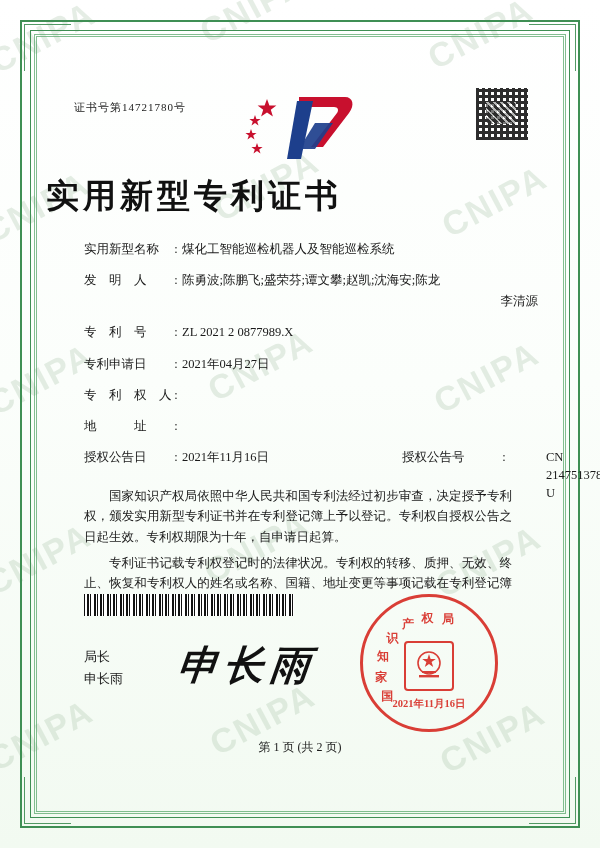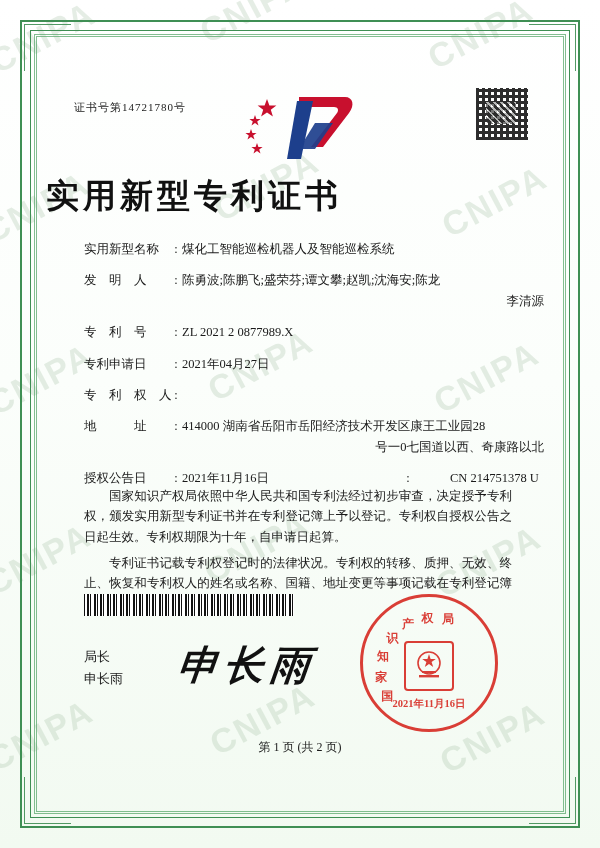--- a/index.html
+++ b/index.html
@@ -133,21 +133,21 @@
     font-weight: bold;
     letter-spacing: 4px;
     color: #111;
     font-family: "Liberation Serif", serif;
   }
 
   
   .fields {
     position: absolute;
     left: 38px;
-    right: 10px;
+    right: 16px;
     top: 194px;
     font-size: 12.5px;
     line-height: 1.45;
   }
   .row {
     display: flex;
     margin-bottom: 13px;
     align-items: flex-start;
   }
   .row .label {
@@ -383,32 +383,29 @@
       </div>
 
       <div class="row">
         <div class="label">专　利　权　人</div>
         <div class="sep">:</div>
       </div>
 
       <div class="row">
         <div class="label">地　　　址</div>
         <div class="sep">:</div>
-        <div class="value">
-          <span>414000 湖南省岳阳市岳阳经济技术开发区康王工业园28</span>
-          <span class="sub">号一0七国道以西、奇康路以北</span>
-        </div>
       </div>
 
       <div class="row">
         <div class="label">授权公告日</div>
         <div class="sep">:</div>
         <div class="value">
           <div class="inline-pair">
             <div class="p1">2021年11月16日</div>
+            <div class="p2-label">授权公告号</div>
             <div class="sep">:</div>
             <div class="p2-val">CN 214751378 U</div>
           </div>
         </div>
       </div>
 
     </div>
 
     <div class="paras">
       <p>国家知识产权局依照中华人民共和国专利法经过初步审查，决定授予专利权，颁发实用新型专利证书并在专利登记簿上予以登记。专利权自授权公告之日起生效。专利权期限为十年，自申请日起算。</p>

